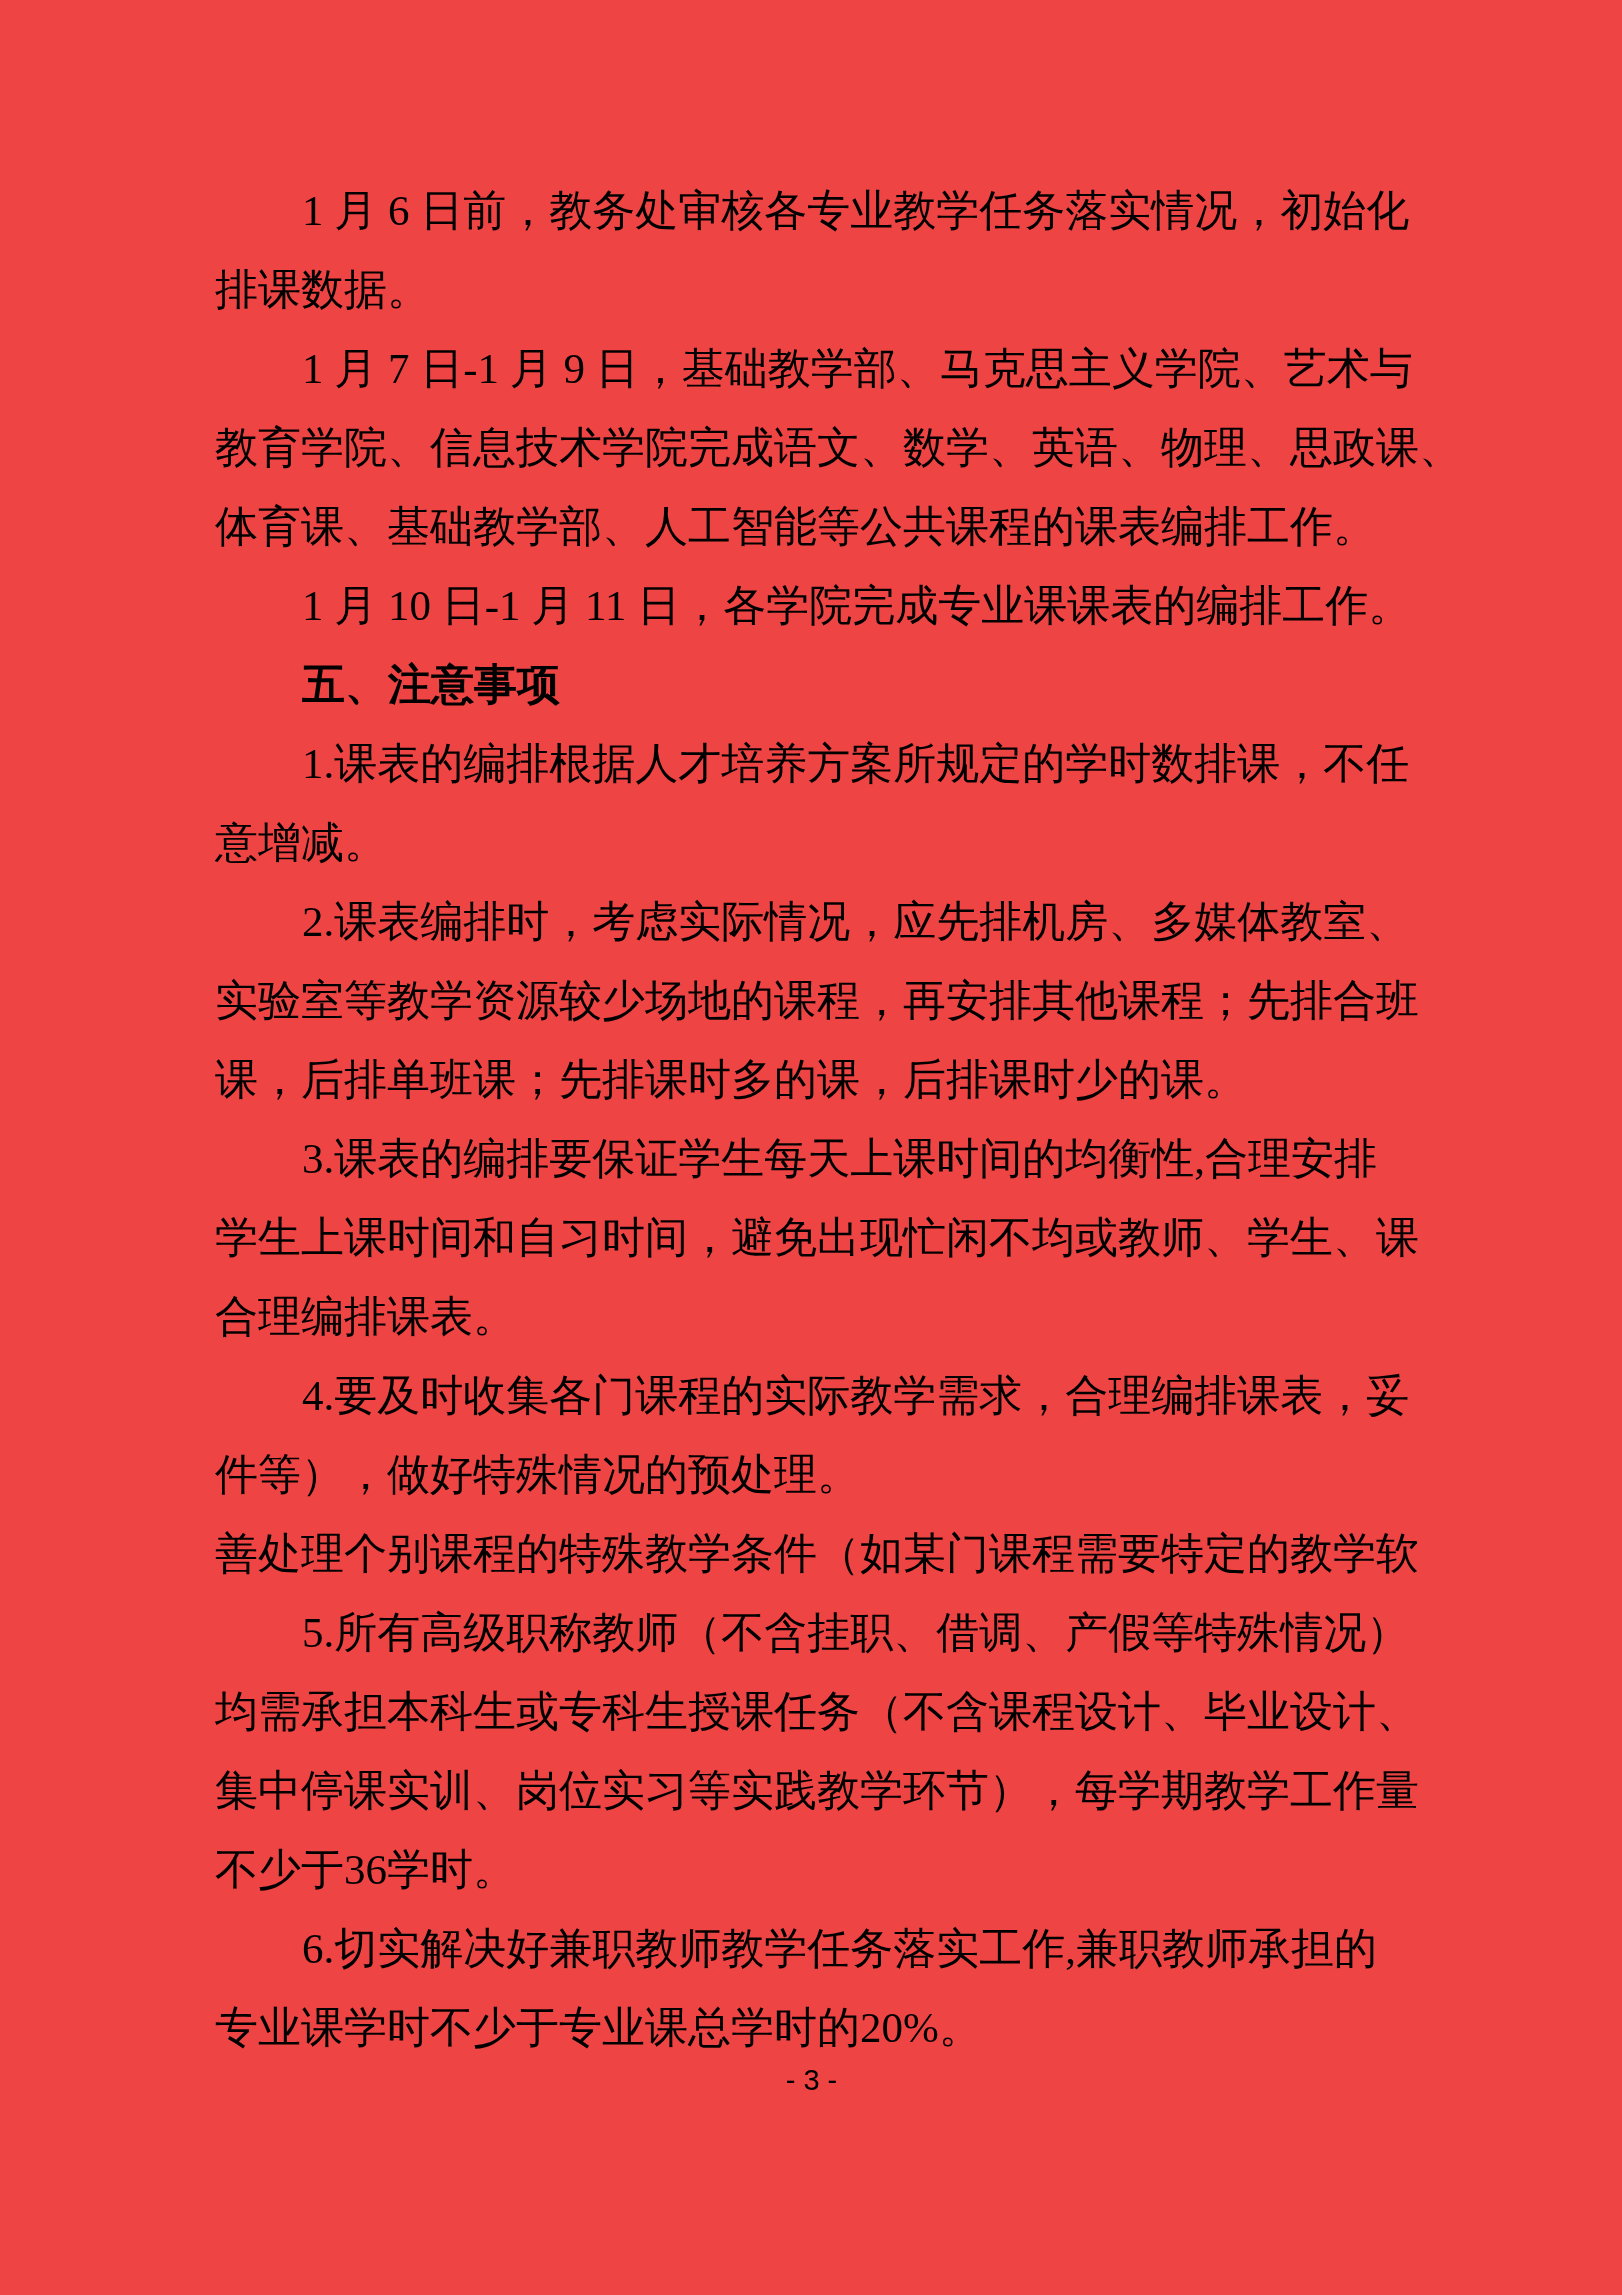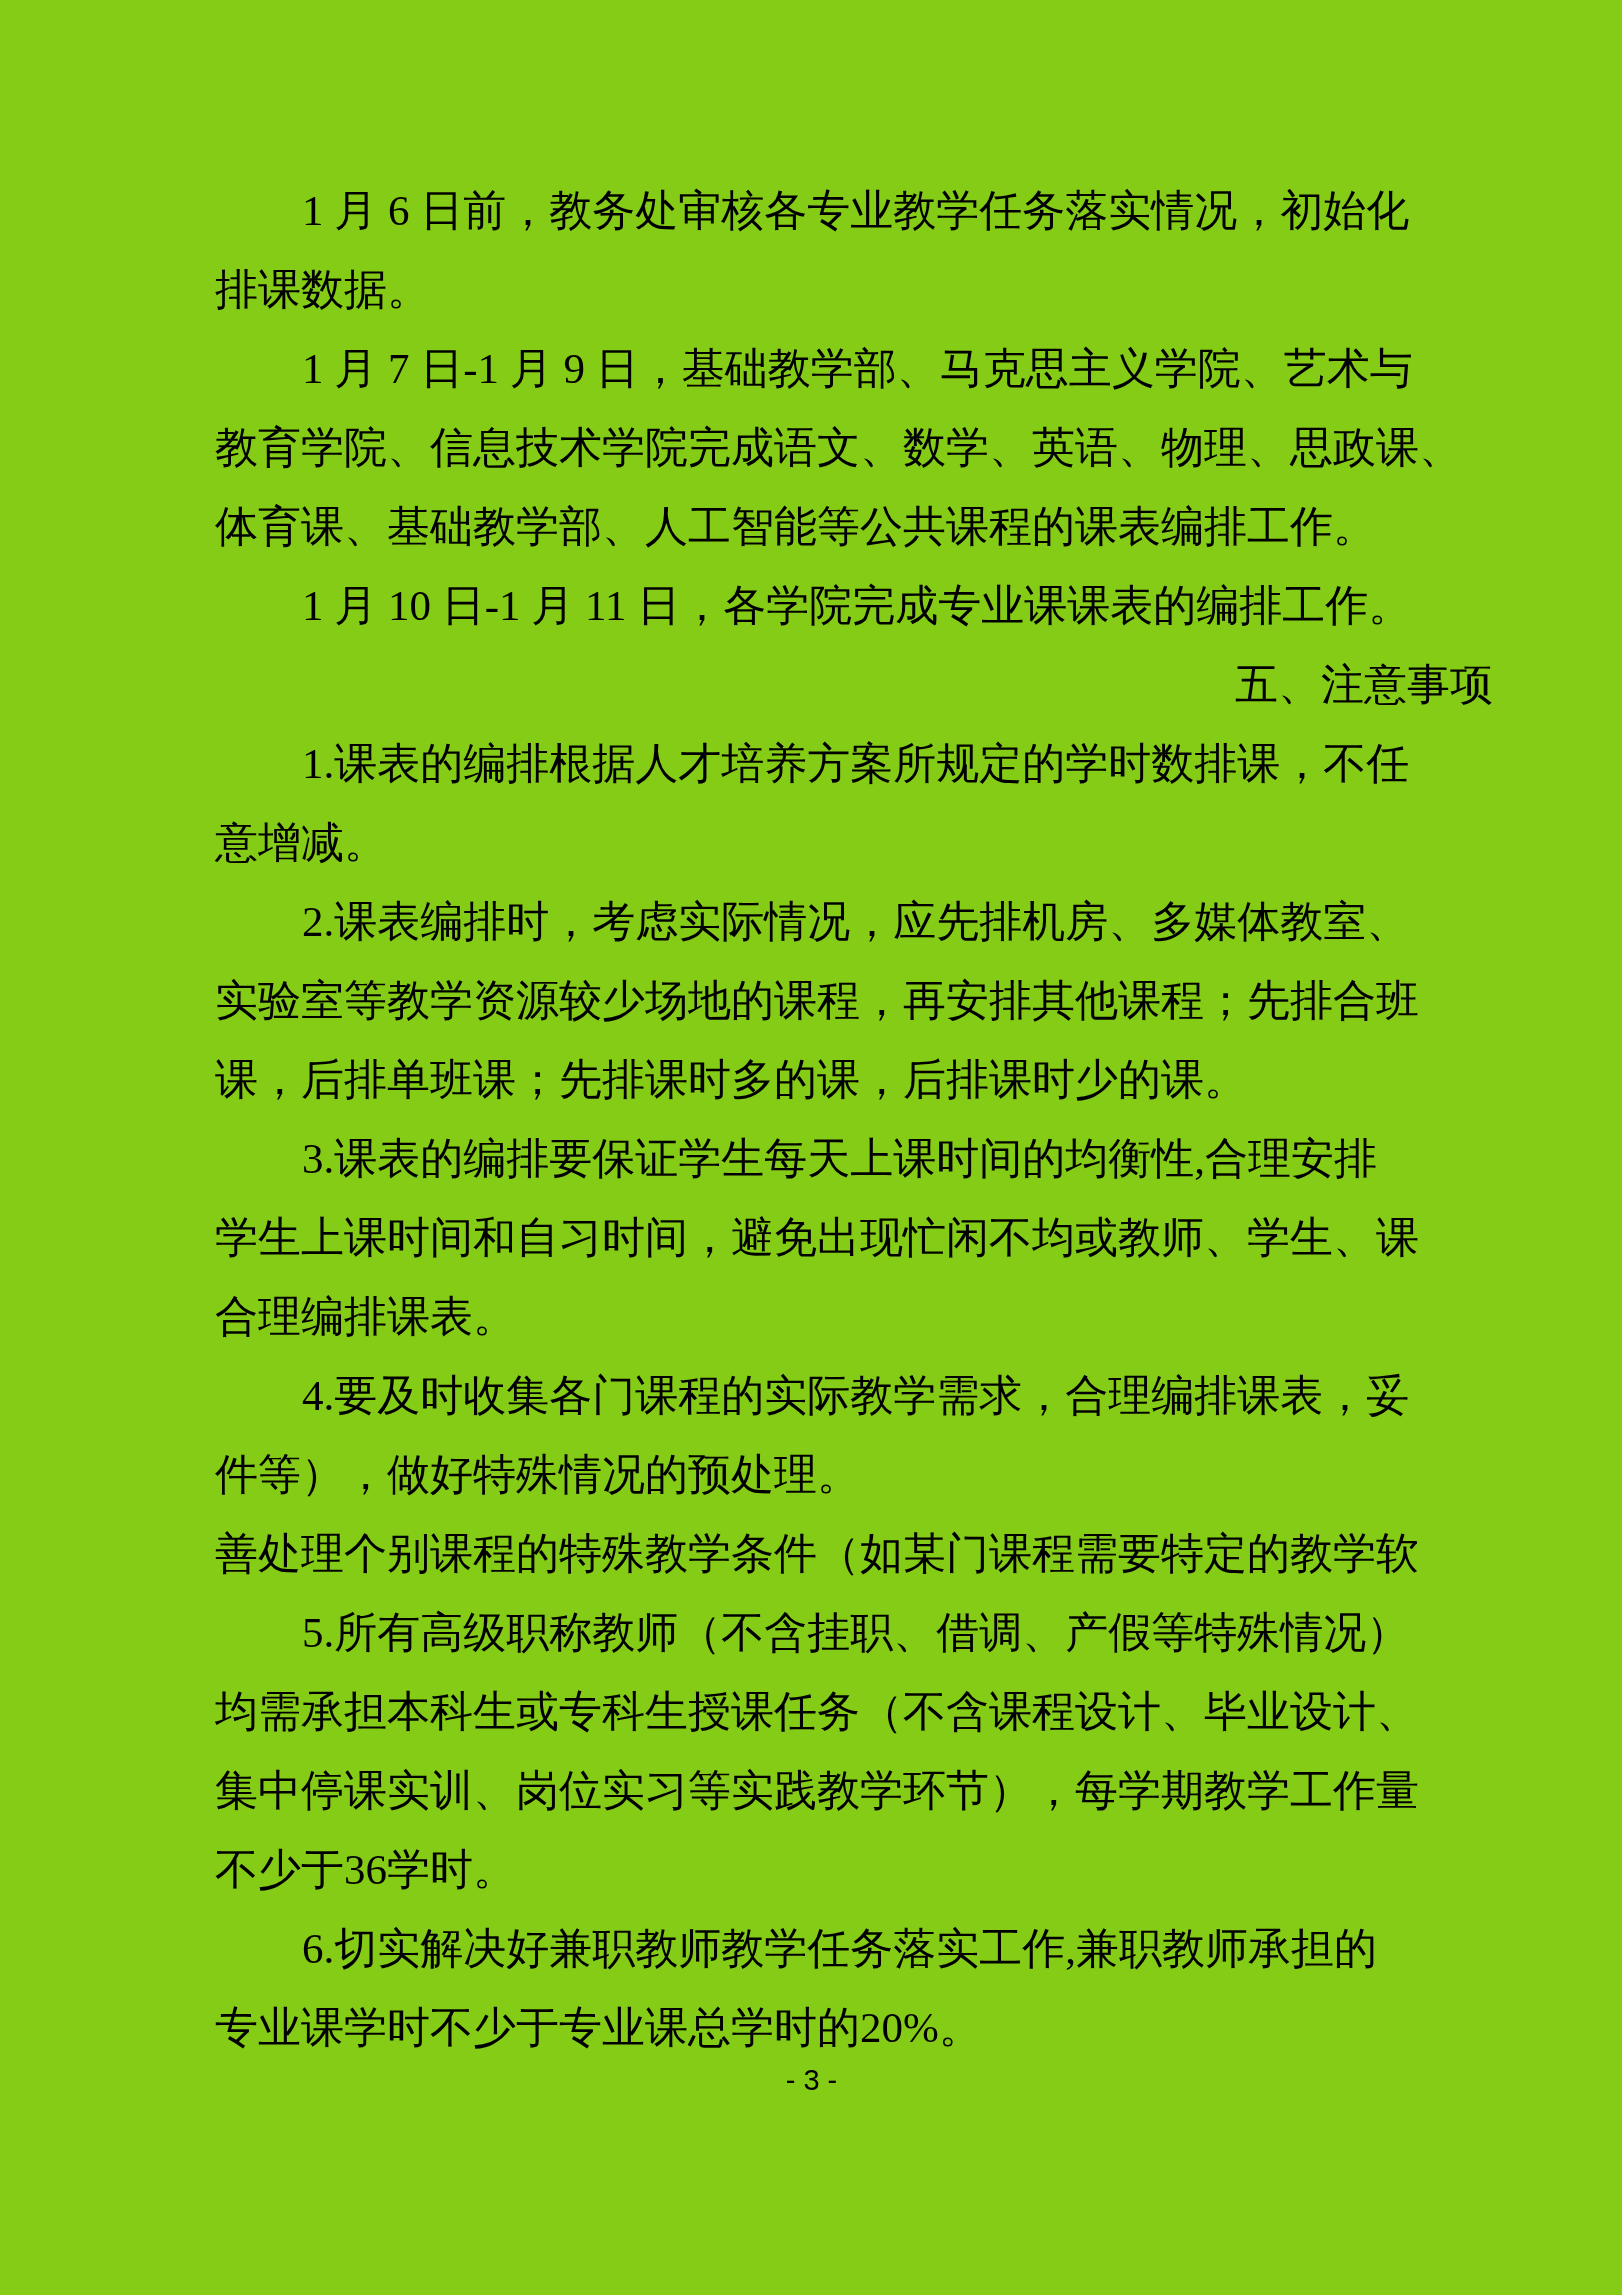--- a/index.html
+++ b/index.html
@@ -32,39 +32,38 @@
     height: 79px;
     white-space: nowrap;
     color: #000000;
     font-family: "Liberation Serif", "DejaVu Serif", serif;
     letter-spacing: 0px;
   }
   .line.indent {
     padding-left: 87px;
   }
   .line.bold {
-    font-weight: 400;
-    text-align: right;
+    font-weight: 700;
   }
   .page-number {
     position: absolute;
     top: 2064px;
     left: 0;
     width: 1623px;
     text-align: center;
     font-size: 29px;
     line-height: 33px;
     color: #000000;
     font-family: "Liberation Sans", "DejaVu Sans", sans-serif;
   }
 </style>
 </head>
 <body style="background: rgb(255, 255, 255);">
 
-<div class="page" style="background: #84cc16; color: rgb(0, 0, 0);">
+<div class="page" style="background: #ef4444; color: rgb(0, 0, 0);">
   <div class="text-block" id="text-block">
       <div class="line indent">1 月 6 日前，教务处审核各专业教学任务落实情况，初始化</div>
       <div class="line">排课数据。</div>
       <div class="line indent">1 月 7 日-1 月 9 日，基础教学部、马克思主义学院、艺术与</div>
       <div class="line">教育学院、信息技术学院完成语文、数学、英语、物理、思政课、</div>
       <div class="line">体育课、基础教学部、人工智能等公共课程的课表编排工作。</div>
       <div class="line indent">1 月 10 日-1 月 11 日，各学院完成专业课课表的编排工作。</div>
       <div class="line indent bold">五、注意事项</div>
       <div class="line indent">1.课表的编排根据人才培养方案所规定的学时数排课，不任</div>
       <div class="line">意增减。</div>

